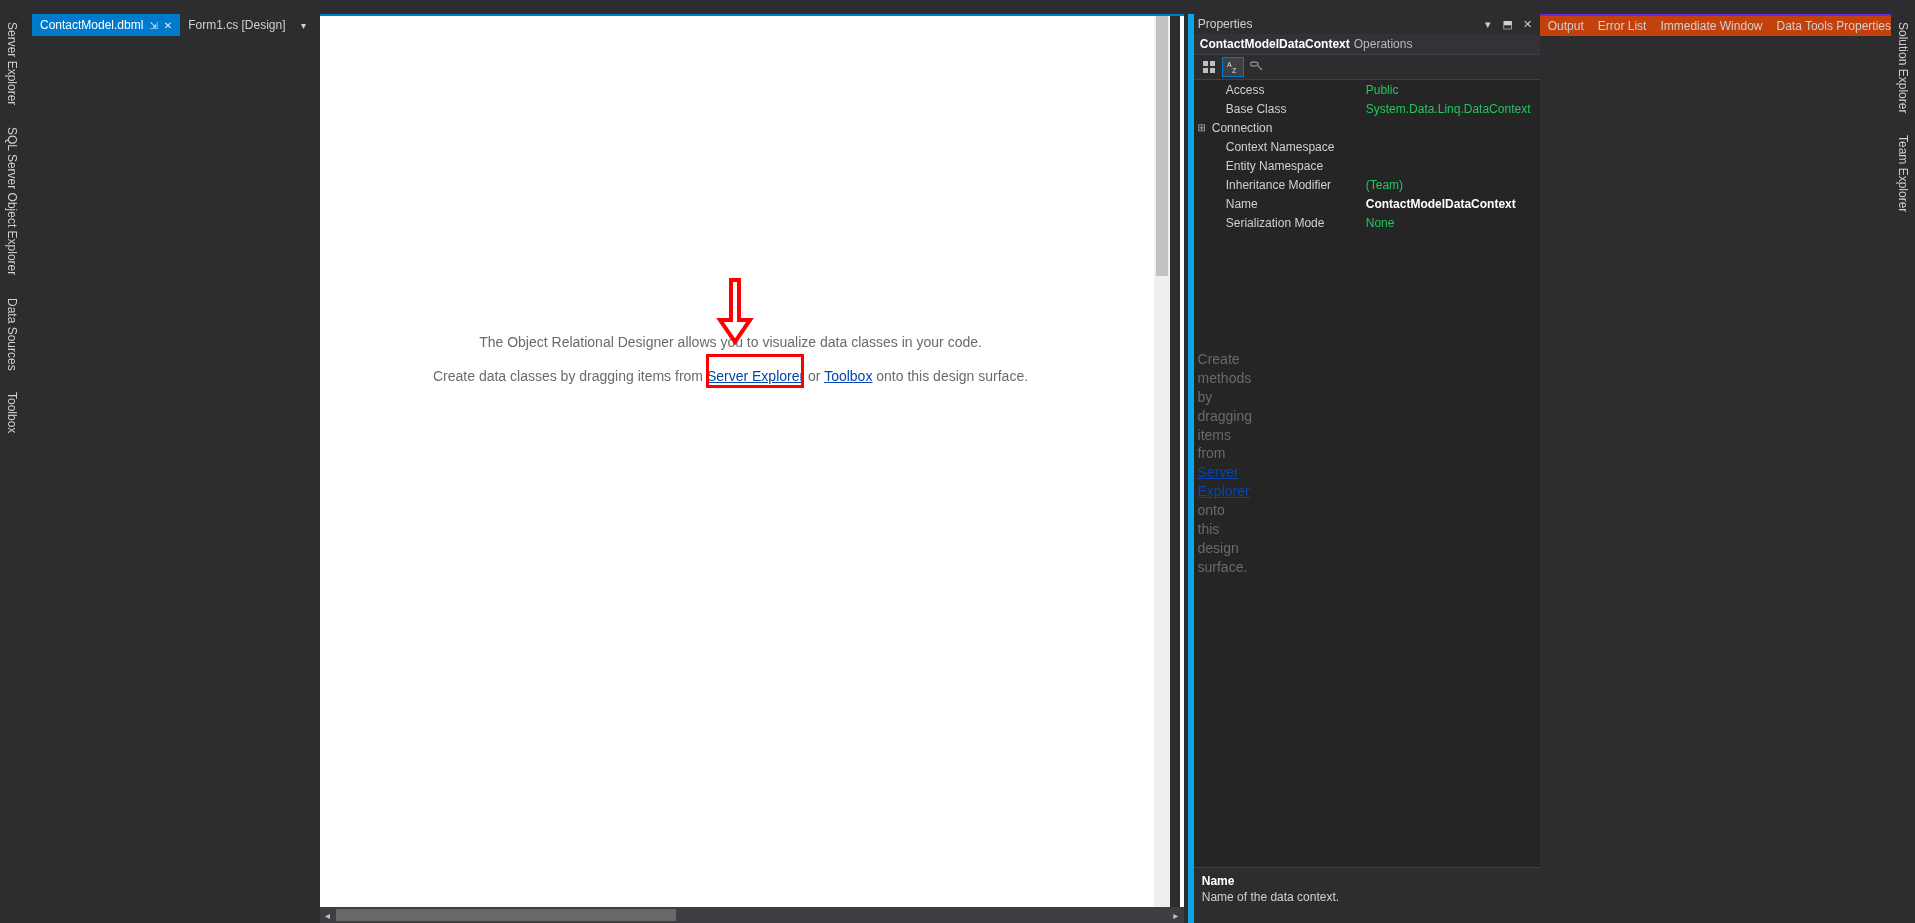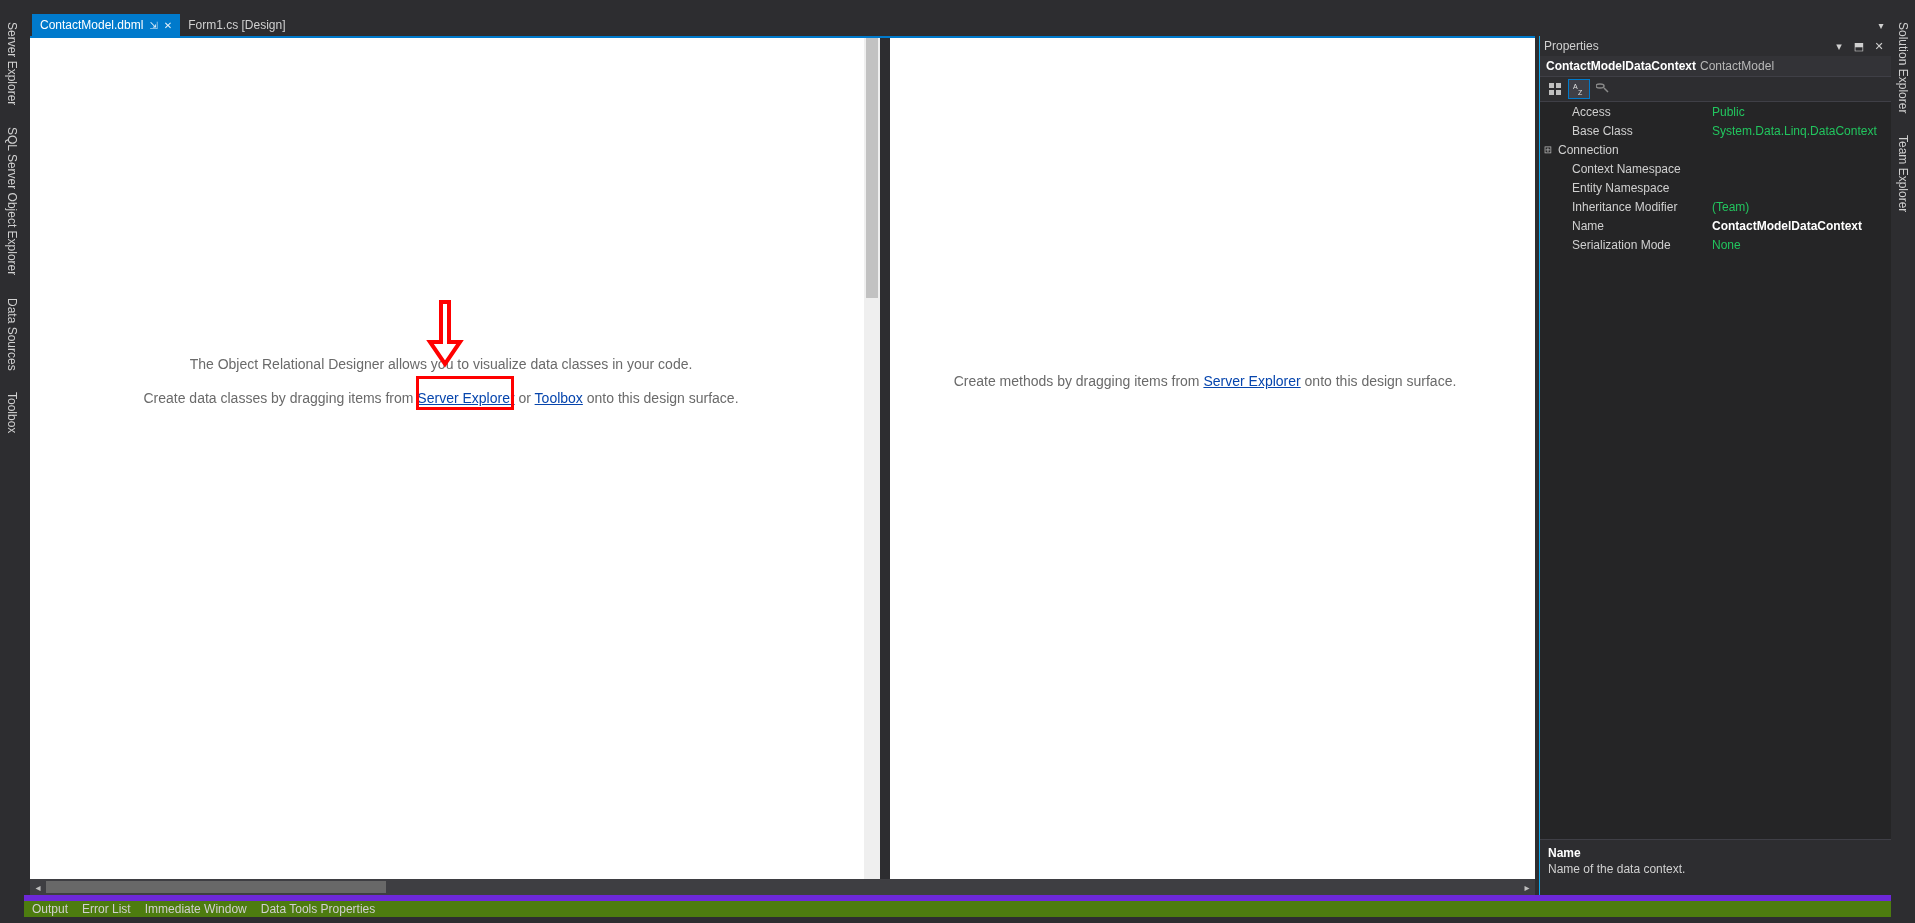--- a/index.html
+++ b/index.html
@@ -47,21 +47,21 @@
     display: flex;
     flex-direction: column;
     align-items: center;
     padding-top: 4px;
     gap: 14px;
   }
   
   .center-col {
     flex: 1;
     display: flex;
-    flex-direction: column;
+    flex-direction: row;
     min-width: 0;
   }
   
   .doc-tabs {
     height: 22px;
     background: #2d2d30;
     display: flex;
     align-items: stretch;
     padding-left: 8px;
   }
@@ -206,21 +206,21 @@
     left: 386px;
     width: 98px;
     height: 34px;
     border: 3px solid #ff0000;
     pointer-events: none;
   }
   
   .properties {
     width: 352px;
     background: #252526;
-    border-left: 1px solid #0ea5e9;
+    border-left: 6px solid #0ea5e9;
     display: flex;
     flex-direction: column;
     color: #d0d0d0;
     font-size: 12px;
   }
   .prop-titlebar {
     height: 20px;
     background: #2d2d30;
     display: flex;
     align-items: center;
@@ -292,26 +292,26 @@
     border-top: 1px solid #3f3f46;
     padding: 6px 8px 10px 8px;
     background: #2d2d30;
     height: 56px;
   }
   .prop-desc .hd { font-weight: bold; color: #fff; margin-bottom: 2px; }
   .prop-desc .bd { color: #d0d0d0; }
   
   .bottom-tabs {
     height: 22px;
-    background: #4d7c0f;
+    background: #c2410c;
     display: flex;
     align-items: center;
     padding-left: 8px;
     gap: 14px;
-    border-top: 6px solid #6d28d9;
+    border-top: 2px solid #6d28d9;
   }
   .bottom-tab {
     color: #d0d0d0;
     font-size: 12px;
     cursor: pointer;
   }
   .bottom-strip {
     height: 6px;
     background: #2d2d30;
   }
@@ -385,21 +385,21 @@
 
       <div class="properties">
         <div class="prop-titlebar">
           <span class="title">Properties</span>
           <span class="prop-tool">▾</span>
           <span class="prop-tool">⬒</span>
           <span class="prop-tool">✕</span>
         </div>
         <div class="prop-objrow">
           <span class="obj">ContactModelDataContext</span>
-          <span class="type">ContactModel</span>
+          <span class="type">Operations</span>
         </div>
         <div class="prop-toolbar">
           <div class="btn">
             <svg width="14" height="14">
                 <rect x="1" y="1" width="5" height="5" fill="#c0c0c0"></rect>
                 <rect x="8" y="1" width="5" height="5" fill="#c0c0c0"></rect>
                 <rect x="1" y="8" width="5" height="5" fill="#c0c0c0"></rect>
                 <rect x="8" y="8" width="5" height="5" fill="#c0c0c0"></rect>
               </svg>
           </div>

